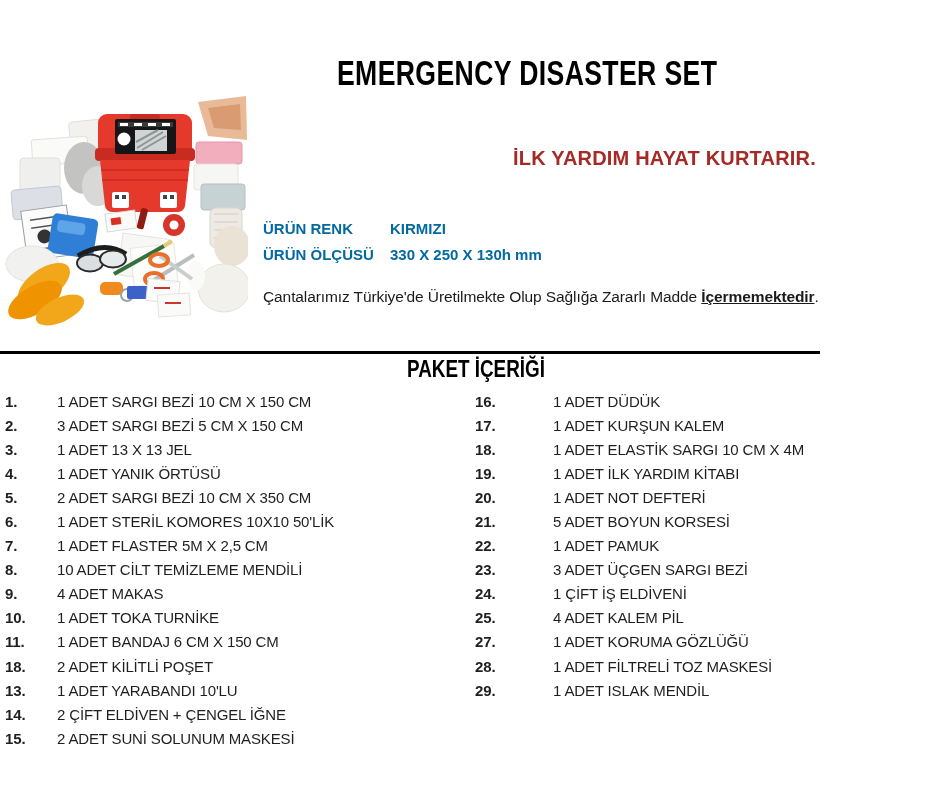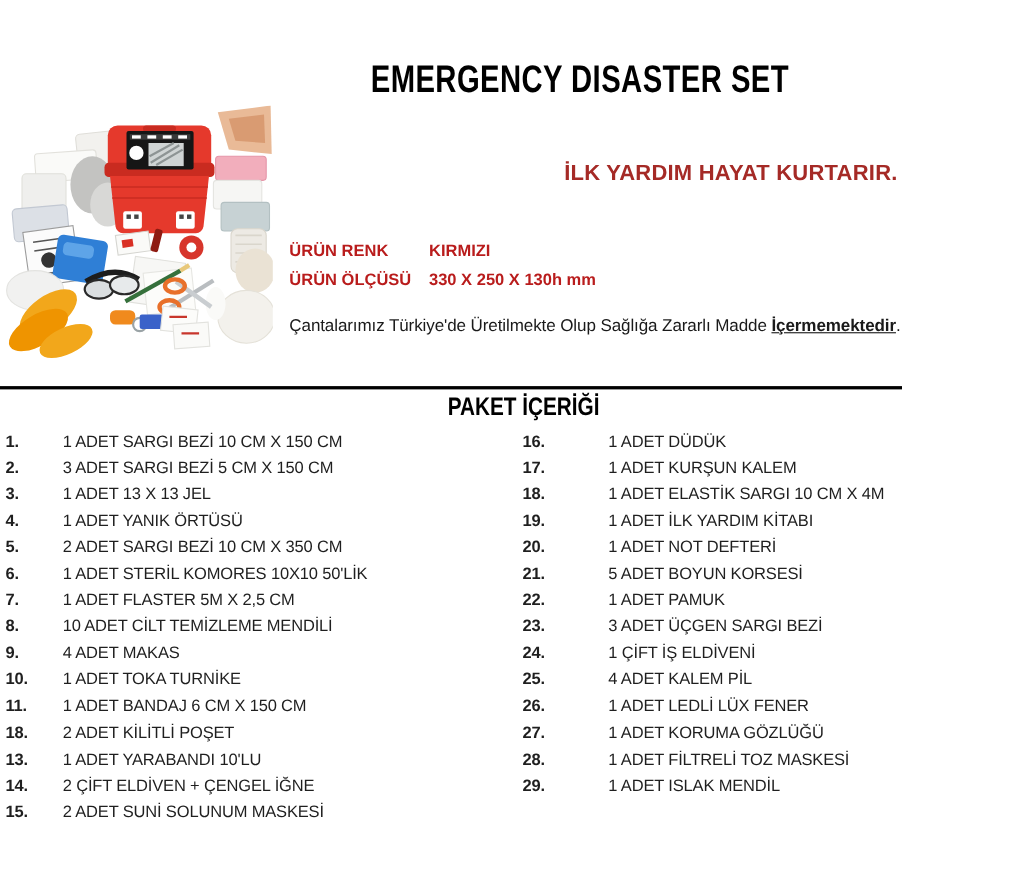--- a/index.html
+++ b/index.html
@@ -10,21 +10,21 @@
   .title{
     position:absolute;left:337px;top:53px;font-size:35px;font-weight:bold;color:#000;
     white-space:nowrap;transform:scaleX(0.76);transform-origin:left top;letter-spacing:0.5px;
   }
   .crescent{position:absolute;left:818px;top:45px;width:86px;height:68px;}
   .photo{position:absolute;left:2px;top:96px;width:246px;height:238px;}
   .slogan{
     position:absolute;right:4px;top:147px;font-size:20px;font-weight:bold;
     color:#A52A26;white-space:nowrap;letter-spacing:0.2px;
   }
-  .specs{position:absolute;left:263px;top:216px;font-size:15px;font-weight:bold;color:#b91c1c;}
+  .specs{position:absolute;left:263px;top:216px;font-size:15px;font-weight:bold;color:#0369a1;}
   .spec-row{height:26px;line-height:26px;}
   .spec-label{display:inline-block;width:127px;}
   .note{position:absolute;left:263px;top:288px;font-size:15.5px;color:#1a1a1a;white-space:nowrap;letter-spacing:-0.1px;}
   .note b u{text-decoration:underline;text-align:center;}
   .recycle{position:absolute;left:860px;top:250px;width:78px;height:92px;}
   .recycle .glyph{
     position:absolute;left:0;top:0;width:78px;font-size:82px;line-height:92px;text-align:center;
     color:#2E9E2E;font-family:"DejaVu Sans", sans-serif;
   }
   .recycle .code{
@@ -295,24 +295,20 @@
       </div>
       <div class="row">
         <span class="num">24.</span>
         <span class="txt">1 ÇİFT İŞ ELDİVENİ</span>
       </div>
       <div class="row">
         <span class="num">25.</span>
         <span class="txt">4 ADET KALEM PİL</span>
       </div>
       <div class="row">
-        <span class="num">26.</span>
-        <span class="txt">1 ADET LEDLİ LÜX FENER</span>
-      </div>
-      <div class="row">
         <span class="num">27.</span>
         <span class="txt">1 ADET KORUMA GÖZLÜĞÜ</span>
       </div>
       <div class="row">
         <span class="num">28.</span>
         <span class="txt">1 ADET FİLTRELİ TOZ MASKESİ</span>
       </div>
       <div class="row">
         <span class="num">29.</span>
         <span class="txt">1 ADET ISLAK MENDİL</span>

